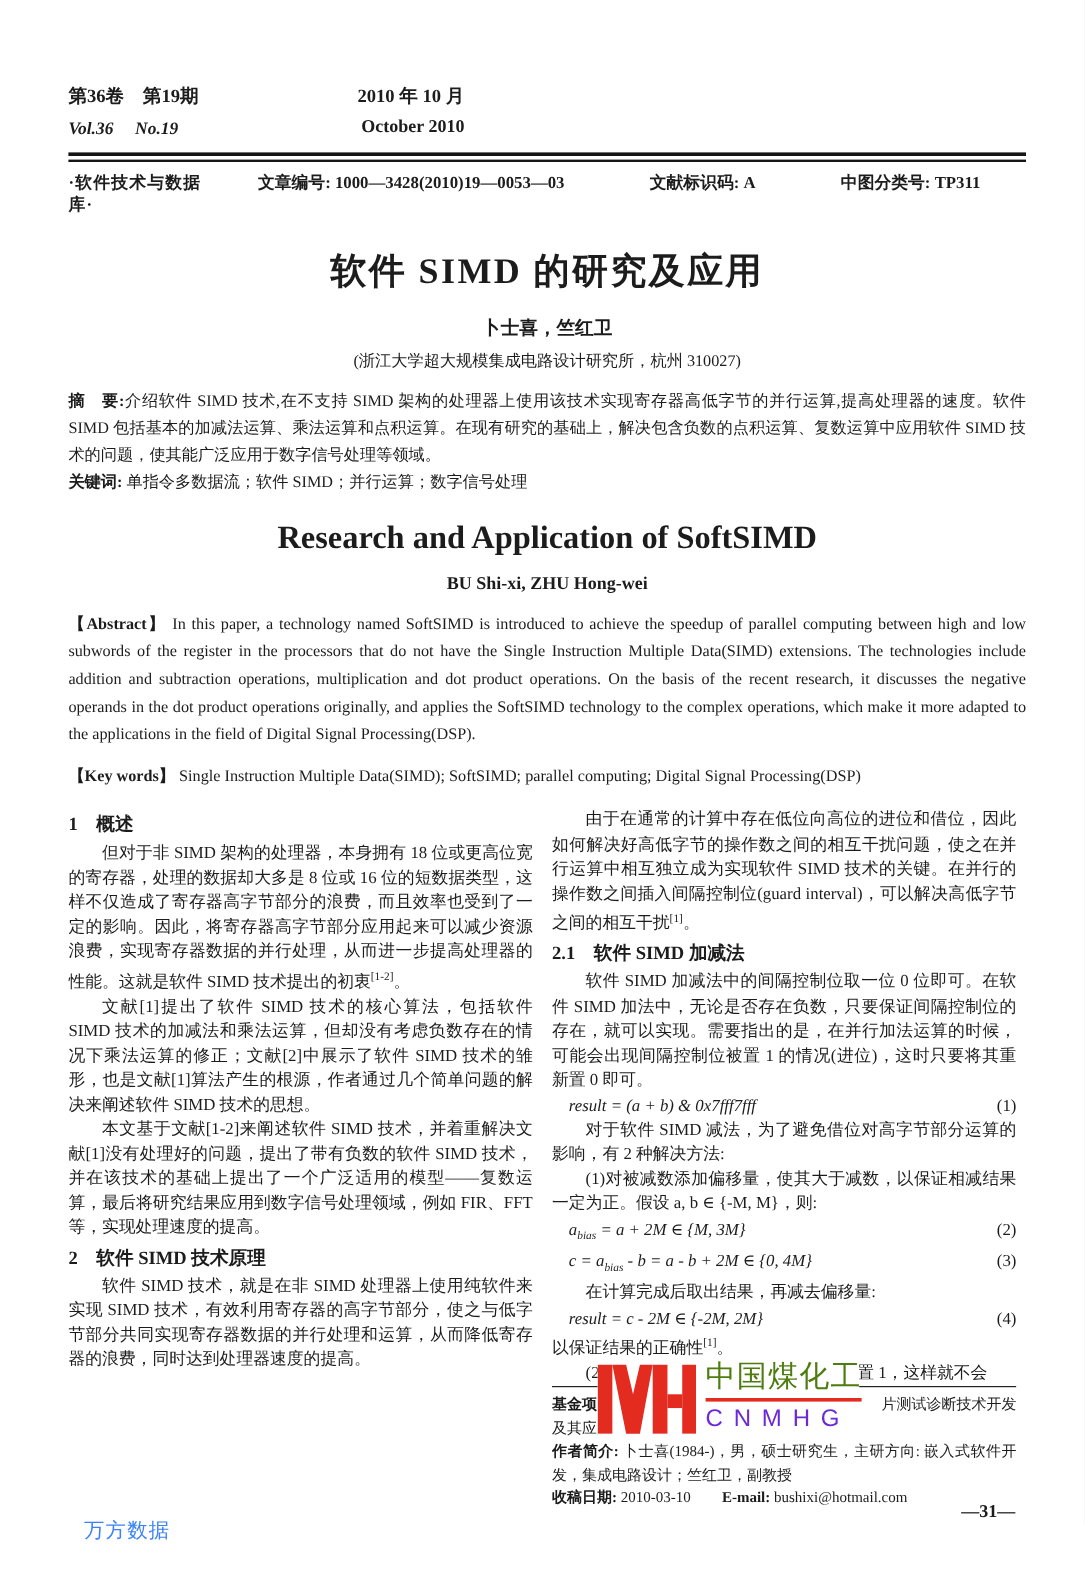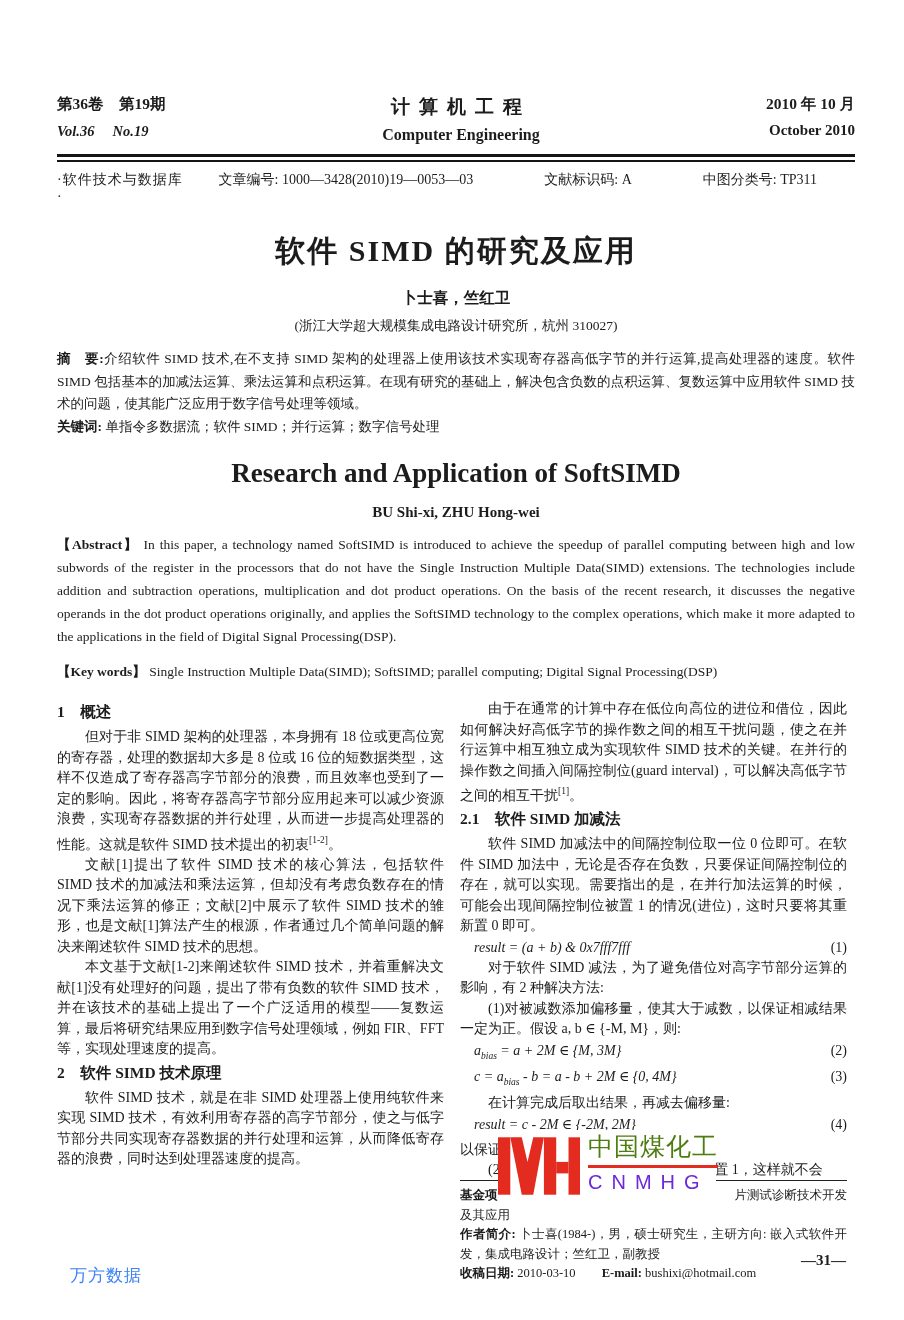--- a/index.html
+++ b/index.html
@@ -1,33 +1,33 @@
 <!DOCTYPE html>
 <html><head>
 <meta charset="utf-8">
 <style>
   html,body{margin:0;padding:0;background:#e9e9e9;}
   .page{
     width:904px;height:1320px;position:relative;background:#ffffff;
-    box-sizing:border-box;padding:94px 49px 0 57px;overflow:hidden;
+    box-sizing:border-box;padding:70px 49px 0 57px;overflow:hidden;
     font-family:"Liberation Serif","DejaVu Serif",serif;color:#1c1c1c;
   }
   
   .hdr{display:flex;align-items:flex-start;}
   .hdr-left{width:170px;}
   .hdr-center{flex:1;text-align:center;}
   .hdr-right{width:160px;text-align:right;}
   .vol-cn{font-weight:bold;font-size:15.5px;}
   .vol-en{font-weight:bold;font-style:italic;font-size:14.5px;margin-top:7px;}
   .jr-cn{font-weight:bold;font-size:19px;letter-spacing:9px;}
   .jr-en{font-weight:bold;font-size:16px;margin-top:6px;}
   .dt-cn{font-weight:bold;font-size:15.5px;}
   .dt-en{font-weight:bold;font-size:15px;margin-top:7px;}
   .rule-double{margin-top:10px;height:3px;border-top:3px solid #151515;border-bottom:2px solid #151515;}
-  .info-row{display:flex;margin-top:9px;font-size:14px;font-weight:normal;align-items:baseline;gap:33px;}
+  .info-row{display:flex;margin-top:9px;font-size:14px;font-weight:bold;align-items:baseline;gap:33px;}
   .info-cat{width:218px;letter-spacing:1px;}
   .info-item{margin-right:38px;white-space:nowrap;}
   
   .title-cn{text-align:center;font-size:30px;font-weight:bold;margin-top:26px;letter-spacing:2px;}
   .authors-cn{text-align:center;font-size:15.5px;font-weight:bold;margin-top:16px;}
   .affil-cn{text-align:center;font-size:13.5px;margin-top:8px;}
   .abs-block{margin-top:13px;font-size:13.5px;line-height:22.5px;text-align:justify;}
   .abs-label{font-weight:bold;}
   .kw-line{font-size:13.5px;margin-top:0;}
   .title-en{text-align:center;font-size:27px;font-weight:bold;margin-top:20px;}
@@ -69,24 +69,20 @@
 </style>
 </head>
 <body>
 
 <div class="page">
 
   <div class="hdr">
     <div class="hdr-left">
       <div class="vol-cn">第36卷　第19期</div>
       <div class="vol-en">Vol.36　  No.19</div>
-    </div>
-    <div class="hdr-center">
-      <div class="jr-cn">计算机工程</div>
-      <div class="jr-en">Computer Engineering</div>
     </div>
     <div class="hdr-right">
       <div class="dt-cn">2010 年 10 月</div>
       <div class="dt-en">October  2010</div>
     </div>
   </div>
 
   <div class="rule-double"></div>
 
   <div class="info-row">

